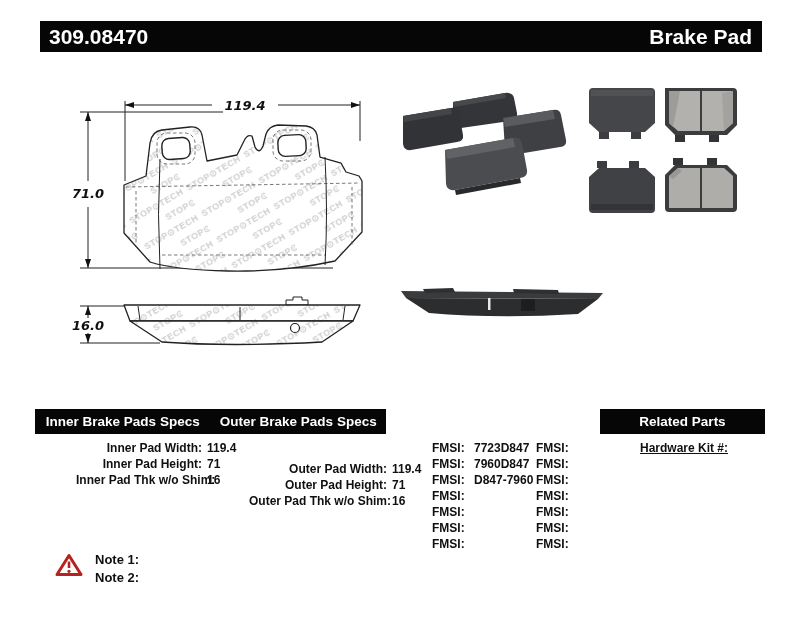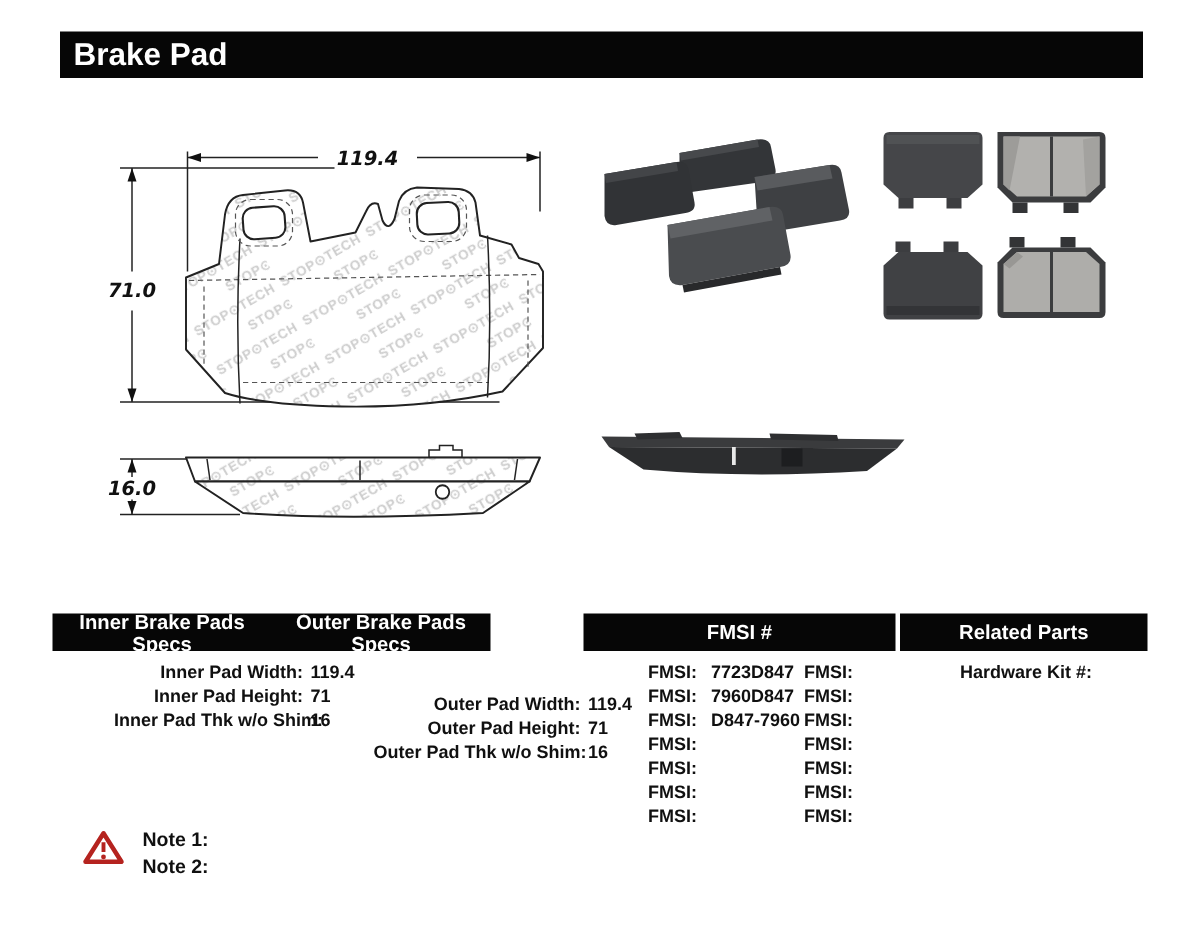--- a/index.html
+++ b/index.html
@@ -11,52 +11,53 @@
     position:absolute; left:40px; top:21px; width:722px; height:31px;
     background:#060606; color:#ffffff; display:flex; justify-content:space-between;
     align-items:center; font-weight:bold; font-size:21px;
     padding:0 10px 0 9px; box-sizing:border-box;
   }
   .th-bar {
     position:absolute; top:409px; height:25px; background:#060606; color:#ffffff;
     font-weight:bold; font-size:13.5px; display:flex; align-items:center; justify-content:center;
     box-sizing:border-box;
   }
-  .th-bar.specs { left:35px; width:292px; }
+  .th-bar.specs { left:35px; width:351px; }
   .th-bar.fmsi { left:389px; width:208px; }
   .th-bar.related { left:600px; width:165px; }
   .th-half { flex:1; text-align:center; }
   .spec-col { position:absolute; font-size:12px; font-weight:bold; color:#101010; }
   .spec-row { display:flex; height:16px; line-height:16px; white-space:nowrap; }
   .spec-label { text-align:right;margin-left:39px; }
   .col-inner { left:37px; top:440px; }
   .col-inner .spec-label { width:126px; }
   .col-outer { left:210px; top:461px; }
   .col-outer .spec-label { width:138px; }
   .col-fmsi-l { left:393px; top:440px; }
   .col-fmsi-r { left:497px; top:440px; }
   .fmsi-label { width:37px; text-align:left; }
   .spec-value { margin-left:5px; }
   .col-related { left:601px; top:440px; }
-  .col-related .spec-label { text-align:right; }
+  .col-related .spec-label { text-align:right;text-decoration:underline; }
   .note-label { position:absolute; left:95px; font-size:13px; font-weight:bold; color:#101010; white-space:nowrap; }
   .note-text  { position:absolute; left:142px; font-size:13px; font-weight:bold; color:#c53231; white-space:nowrap; }
   .svg-abs { position:absolute; }
   .dim-text { font-style:italic; font-weight:bold; font-size:13px; fill:#111; font-family:"DejaVu Sans", sans-serif; }
   .wm-text { font-size:9px; font-weight:bold; fill:#cdcdcd; letter-spacing:0.5px; font-family:"Liberation Sans", sans-serif; }
   .draw-line { stroke:#222; stroke-width:1; fill:none; }
   .draw-dash { stroke:#555; stroke-width:0.8; fill:none; stroke-dasharray:3.5,2.5; }
   .outline { stroke:#222; stroke-width:1.3; stroke-linejoin:round; }
 </style>
 </head>
 <body>
 
 <div class="page">
 
   <div class="header-bar">
+    <span>309.08470</span>
     <span>Brake Pad</span>
   </div>
 
   <svg class="svg-abs" style="left:50px; top:85px;" width="330" height="275" viewBox="0 0 330 275">
     <defs>
       <pattern id="wm" width="66" height="30" patternUnits="userSpaceOnUse" patternTransform="rotate(-30)">
         <text x="1" y="11" class="wm-text">STOP⊙TECH</text>
         <text x="34" y="26" class="wm-text">STOP⊙TECH</text>
       </pattern>
     </defs>
@@ -177,23 +178,20 @@
     <path d="M120,4 L165,5 L166,9 L121,8 Z" fill="#2e2f31"></path>
     <path d="M13,13 L205,14 L185,29 Q105,34 36,28 Z" fill="#2c2d2f"></path>
     <rect x="95" y="13" width="2.5" height="12" fill="#e8e8e8"></rect>
     <rect x="128" y="14" width="14" height="12" fill="#1d1e20"></rect>
   </svg>
 
   <div class="th-bar specs">
     <span class="th-half">Inner Brake Pads Specs</span>
     <span class="th-half">Outer Brake Pads Specs</span>
   </div>
-  <div class="th-bar fmsi">
-    <span>FMSI #</span>
-  </div>
   <div class="th-bar related">
     <span>Related Parts</span>
   </div>
 
   <div class="spec-col col-inner">
     <div class="spec-row">
       <span class="spec-label">Inner Pad Width:</span>
       <span class="spec-value">119.4</span>
     </div>
     <div class="spec-row">

